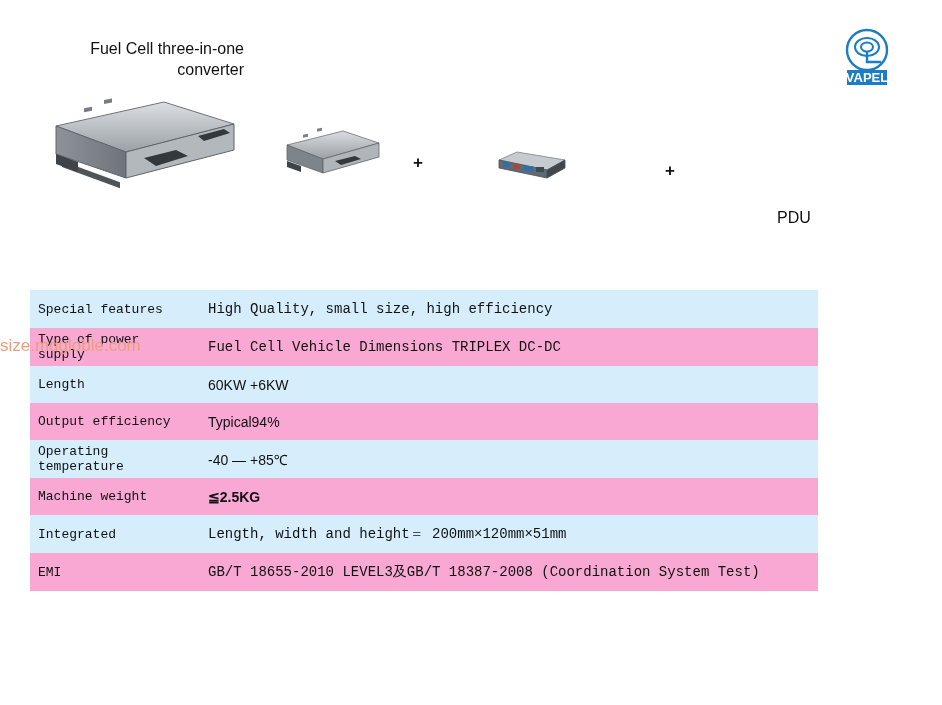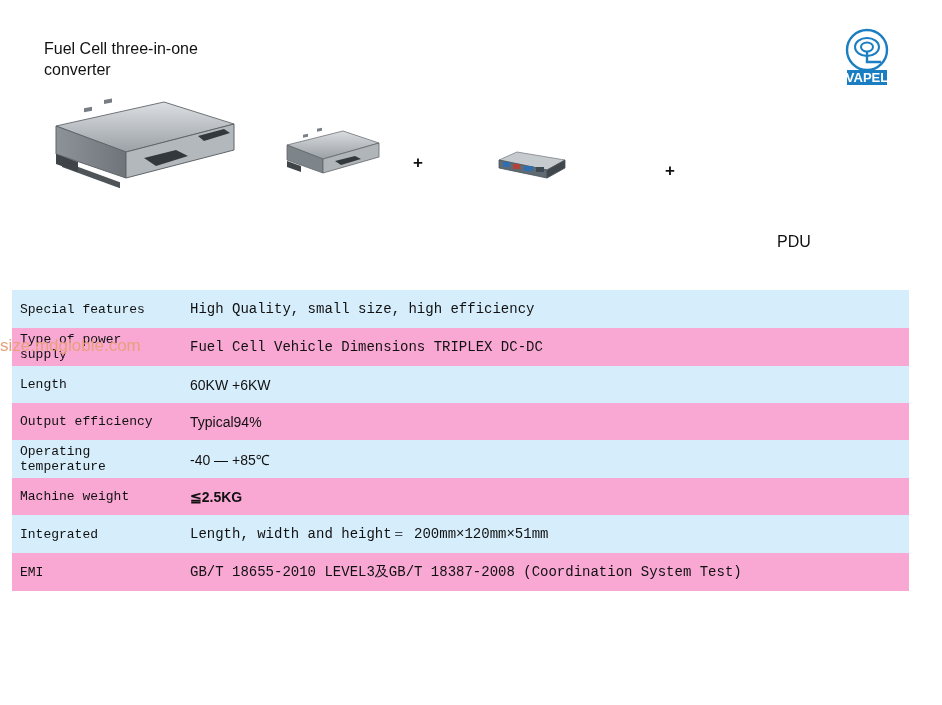--- a/index.html
+++ b/index.html
@@ -15,21 +15,21 @@
     font-family: "Liberation Sans", sans-serif;
     overflow: hidden;
   }
 
   
   .slide-title {
     position: absolute;
     left: 44px;
     top: 38px;
     width: 200px;
-    text-align: left;
+    text-align: right;
     font-size: 16px;
     line-height: 21px;
     color: #111111;
     font-family: "Liberation Sans", sans-serif;
   }
 
   
   .logo {
     position: absolute;
     left: 833px;
@@ -62,41 +62,41 @@
     position: absolute;
     font-size: 17px;
     font-weight: bold;
     color: #111111;
   }
   .plus1 { left: 413px; top: 153px; }
   .plus2 { left: 665px; top: 161px; }
 
   .cap1 { left: 58px; top: 226px; font-size: 16px; font-weight: bold; color: #1a1a1a; }
   .cap2 { left: 300px; top: 227px; font-size: 15px; font-weight: bold; color: #1a1a1a; }
-  .cap4 { left: 777px; top: 233px; font-size: 16px; color: #111111; }
+  .cap4 { left: 777px; top: 209px; font-size: 16px; color: #111111; }
 
   
   .watermark {
     position: absolute;
     left: 0px;
     top: 336px;
     font-size: 17px;
     color: #e8a07a;
     font-family: "Liberation Sans", sans-serif;
     letter-spacing: 0px;
     z-index: 5;
     pointer-events: none;
   }
 
   
   .spec-table {
     position: absolute;
-    left: 12px;
+    left: 30px;
     top: 290px;
-    width: 897px;
+    width: 788px;
     border-collapse: collapse;
     table-layout: fixed;
   }
   .spec-table td {
     padding: 0 8px;
     vertical-align: middle;
     color: #111111;
     border: none;
   }
   .spec-table tr.alt td { background: #f9a8d4; }

